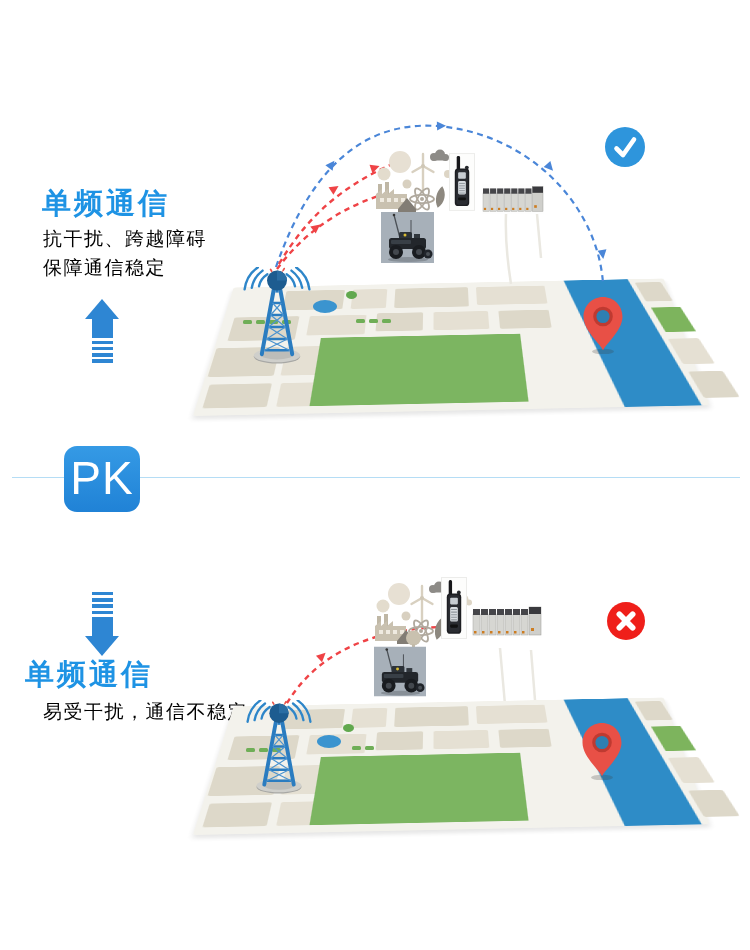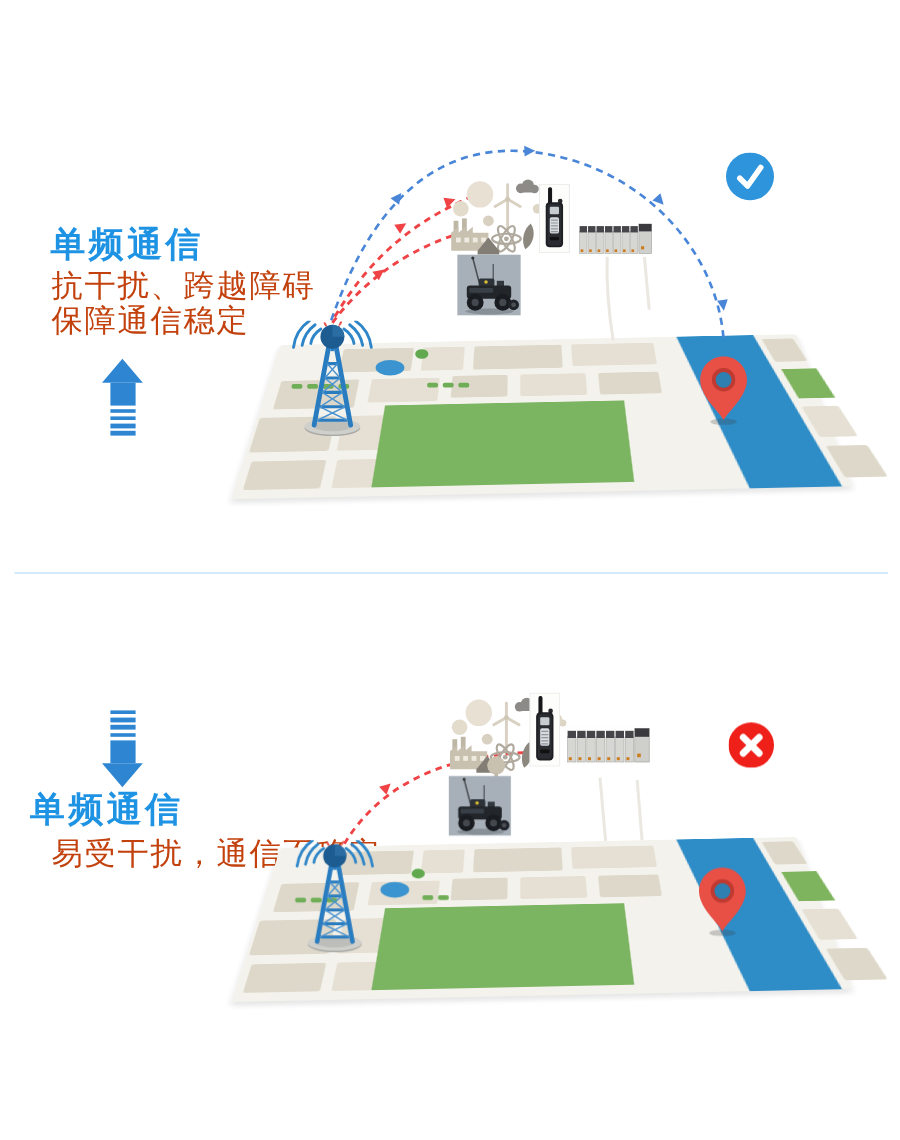--- a/index.html
+++ b/index.html
@@ -1,21 +1,21 @@
 <!DOCTYPE html>
 <html><head>
 <meta charset="utf-8">
 <style>
   html,body{margin:0;padding:0;background:#fff;}
   #canvas{position:relative;width:750px;height:950px;background:#ffffff;overflow:hidden;
           font-family:"Liberation Sans","DejaVu Sans",sans-serif;}
   .abs{position:absolute;}
   
   .sec-title{font-size:29px;font-weight:700;color:#1e93e4;letter-spacing:3px;}
-  .sec-sub{font-size:26px;color:#c2410c;letter-spacing:1.5px;line-height:29px;}
+  .sec-sub{font-size:19px;color:#000000;letter-spacing:1.5px;line-height:29px;}
   
   .dash-arrow{position:absolute;width:34px;display:flex;flex-direction:column;align-items:center;}
   .tri-up{width:0;height:0;border-left:17px solid transparent;border-right:17px solid transparent;border-bottom:20px solid #2e86d3;}
   .tri-down{width:0;height:0;border-left:17px solid transparent;border-right:17px solid transparent;border-top:20px solid #2e86d3;}
   .abody{width:21px;height:19px;background:#2e86d3;}
   .abar{width:21px;height:3.4px;background:#2e86d3;}
   .abar.gap-t{margin-top:2.8px;} .abar.gap-b{margin-bottom:2.8px;}
   
   .pk-line{position:absolute;left:12px;top:477px;width:728px;height:1px;background:#b5ddf5;}
   .pk-badge{position:absolute;left:64px;top:446px;width:76px;height:66px;border-radius:13px;
@@ -281,20 +281,21 @@
       <use href="#sym-robot"></use>
     </svg>
   <svg class="abs" style="left:581px;top:296px;" width="44" height="58" viewBox="0 0 44 58">
       <use href="#sym-pin"></use>
     </svg>
   <svg class="abs" style="left:605px;top:127px;" width="40" height="40" viewBox="0 0 40 40">
       <use href="#sym-check"></use>
     </svg>
 
   <div class="pk-line"></div>
+  <div class="pk-badge">PK</div>
 
   <div>
     <div class="dash-arrow" style="left:85px;top:592px;">
       <div class="abar gap-b"></div>
         <div class="abar gap-b"></div>
         <div class="abar gap-b"></div>
         <div class="abar gap-b"></div>
       <div class="abody"></div>
         <div class="tri-down"></div>
     </div>

